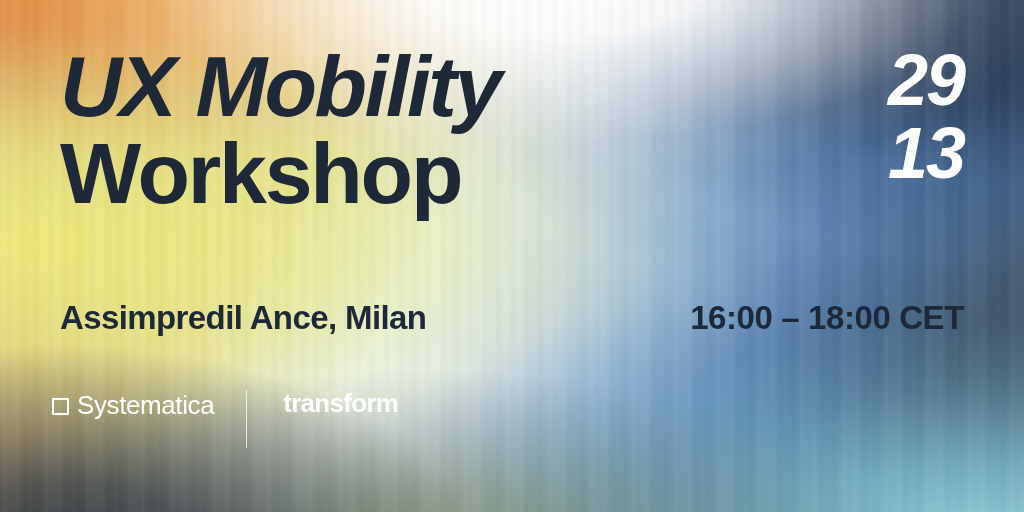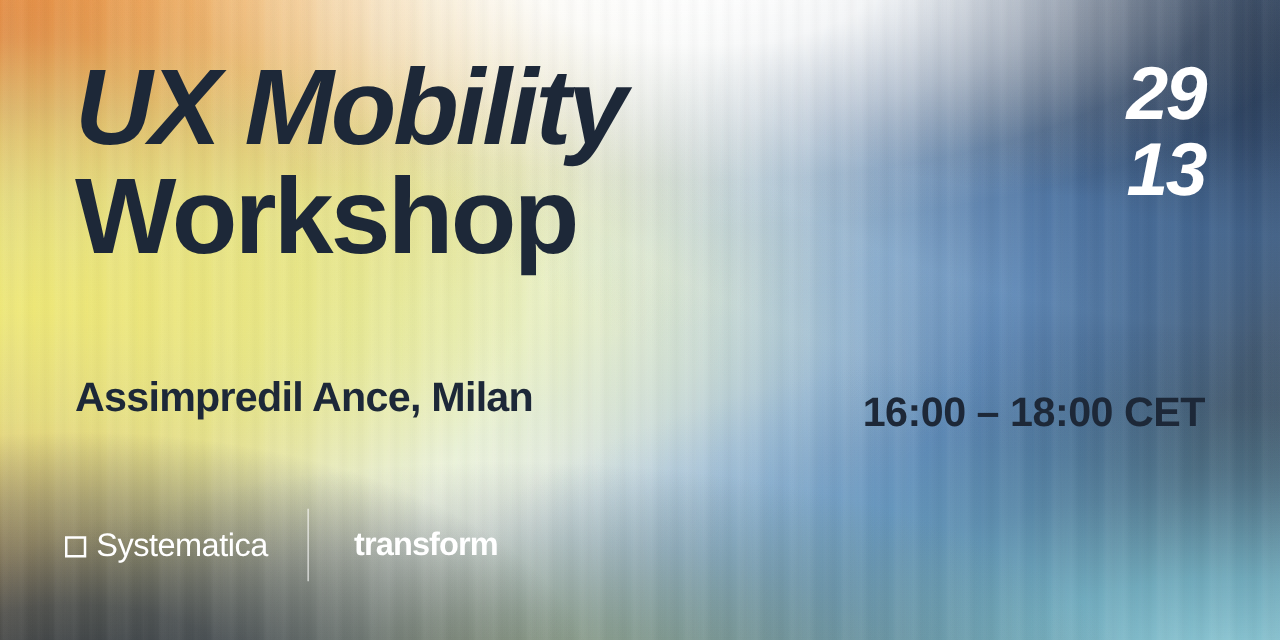--- a/index.html
+++ b/index.html
@@ -197,48 +197,47 @@
     letter-spacing: -0.6px;
     white-space: nowrap;
   }
 
   .date-block {
     position: absolute;
     right: 60px;
     top: 44px;
     text-align: right;
     color: #ffffff;
-    font-size: 60px;
+    font-size: 72px;
     line-height: 1.02;
     font-weight: 700;
     font-style: italic;
     letter-spacing: -2px;
   }
   .date-block span { display: block; }
 
   .time {
     position: absolute;
     right: 60px;
-    top: 311px;
+    top: 299px;
     color: #1d2838;
     font-size: 33px;
     font-weight: 700;
     letter-spacing: -0.4px;
     white-space: nowrap;
   }
 
   
   .logos {
     position: absolute;
     left: 52px;
     top: 390px;
     display: flex;
-    align-items: center;
+    align-items: flex-start;
     height: 62px;
-    margin-top: 15px;
   }
   .logo-systematica {
     display: flex;
     align-items: center;
     gap: 8px;
     color: #ffffff;
     font-size: 26px;
     font-weight: 400;
     letter-spacing: -0.4px;
     white-space: nowrap;

